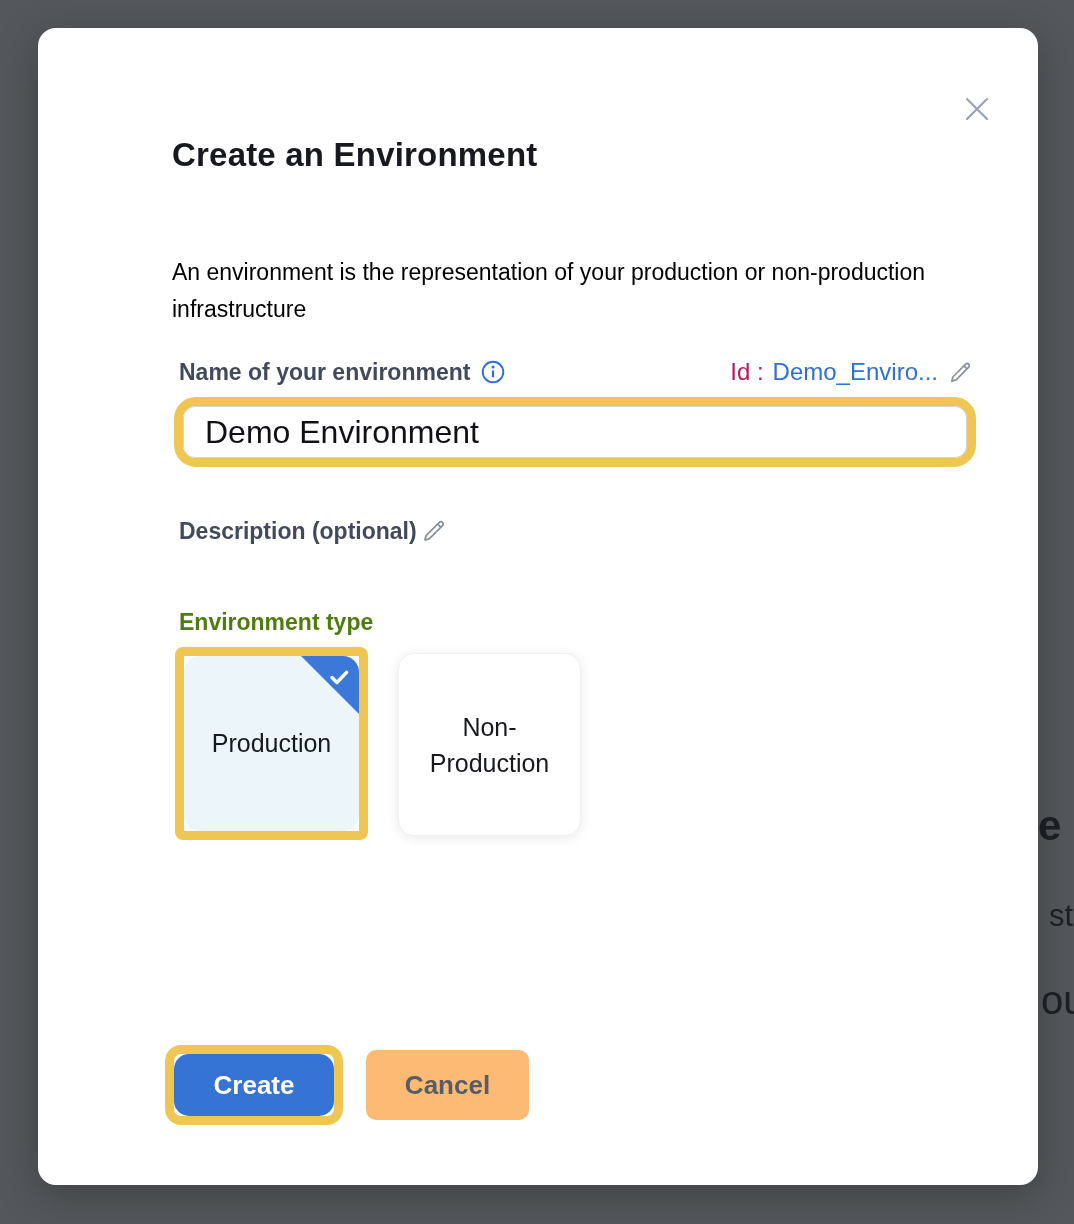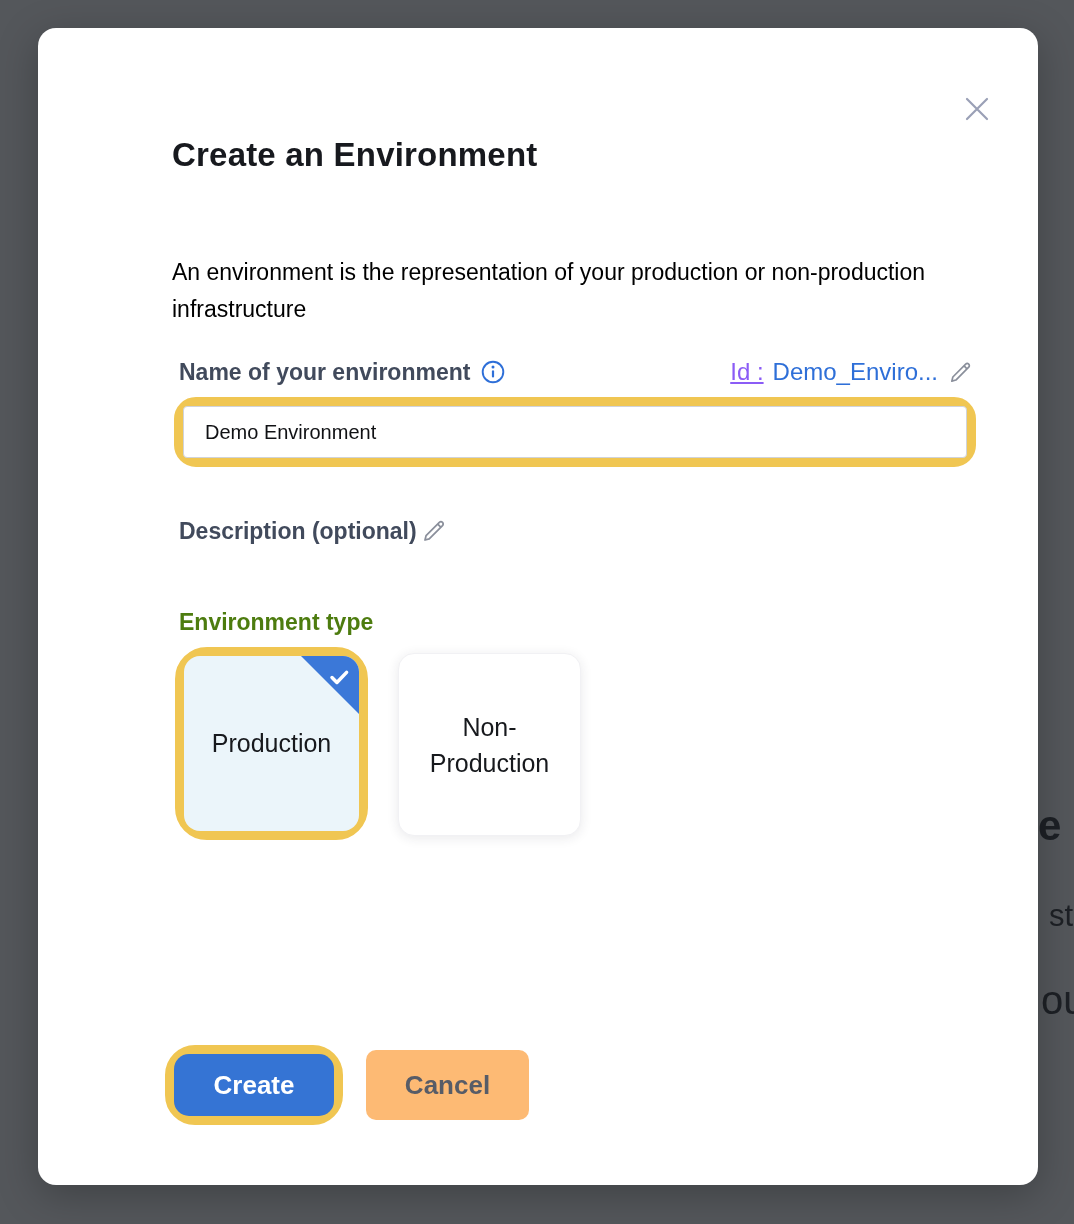--- a/index.html
+++ b/index.html
@@ -35,64 +35,64 @@
     font-size:23px; line-height:37px; color:#000000;
   }
 
   .name-row {
     position:absolute; left:141px; top:330px; width:795px;
     display:flex; justify-content:space-between;
   }
   .label-group { display:flex; align-items:center; gap:11px; }
   .field-label { font-size:23px; font-weight:600; color:#414a5c; }
   .id-group { display:flex; align-items:center; gap:9px; font-size:24px; }
-  .id-prefix { color:#8b5cf6;text-decoration:underline; }
+  .id-prefix { color:#be185d; }
   .id-link { color:#2e6fd8; text-decoration:none; cursor:pointer; }
   .icon-btn { background:none; border:none; padding:0; cursor:pointer; display:flex; align-items:center; }
 
   .input-ring {
     position:absolute; left:136px; top:369px; width:802px; height:70px;
     border:9px solid #f0c652; border-radius:22px; background:#ffffff;
   }
   .name-input {
-    width:100%; height:100%; border:1px solid #d0d3d9; border-radius:4px;
-    padding:0 21px; font-size:20px; color:#101114;
+    width:100%; height:100%; border:1px solid #d0d3d9; border-radius:12px;
+    padding:0 21px; font-size:32px; color:#101114;
     font-family:inherit; outline:none; display:block;
   }
 
   .desc-row { position:absolute; left:141px; top:489px; display:flex; align-items:center; gap:3px; }
   .envtype-label { position:absolute; left:141px; top:581px; font-size:23px; font-weight:600; color:#4d7c0f; }
 
   .card {
     display:flex; align-items:center; justify-content:center; text-align:center;
     font-size:25px; color:#17191d; cursor:pointer;
   }
   .prod-ring {
     position:absolute; left:137px; top:619px; width:193px; height:193px;
-    border:9px solid #f0c652; border-radius:32px; background:#ffffff;
+    border:9px solid #f0c652; border-radius:8px; background:#ffffff;
   }
   .card-production {
     width:100%; height:100%; background:#ebf5fa; border-radius:16px;
     position:relative; overflow:hidden;
   }
   .corner-flag {
     position:absolute; top:0; right:0; width:58px; height:58px;
     background:#3b78d8; clip-path:polygon(0 0, 100% 0, 100% 100%);
   }
   .corner-check { position:absolute; top:7px; right:6px; }
   .card-nonprod {
     position:absolute; left:360px; top:625px; width:183px; height:183px;
     background:#ffffff; border:1px solid #f1f1f4; border-radius:16px;
     box-shadow:0 2px 12px rgba(40,44,60,0.10);
     line-height:36px; padding:0 28px;
   }
 
   .create-ring {
     position:absolute; left:127px; top:1017px; width:178px; height:80px;
-    border:9px solid #f0c652; border-radius:30px; background:#ffffff;
+    border:9px solid #f0c652; border-radius:16px; background:#ffffff;
   }
   .create-btn {
     width:100%; height:100%; background:#3574d4; border:none; border-radius:15px;
     color:#ffffff; font-size:26px; font-weight:700; font-family:inherit; cursor:pointer;
   }
   .cancel-btn {
     position:absolute; left:328px; top:1022px; width:163px; height:70px;
     background:#fdba74; border:none; border-radius:10px;
     color:#575c67; font-size:26px; font-weight:700; font-family:inherit; cursor:pointer;
   }

